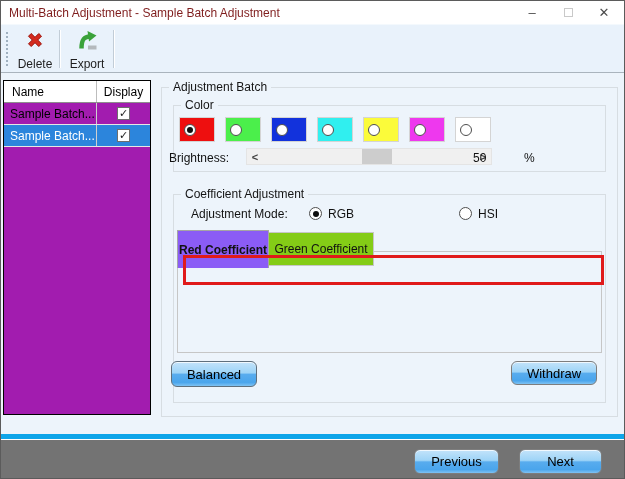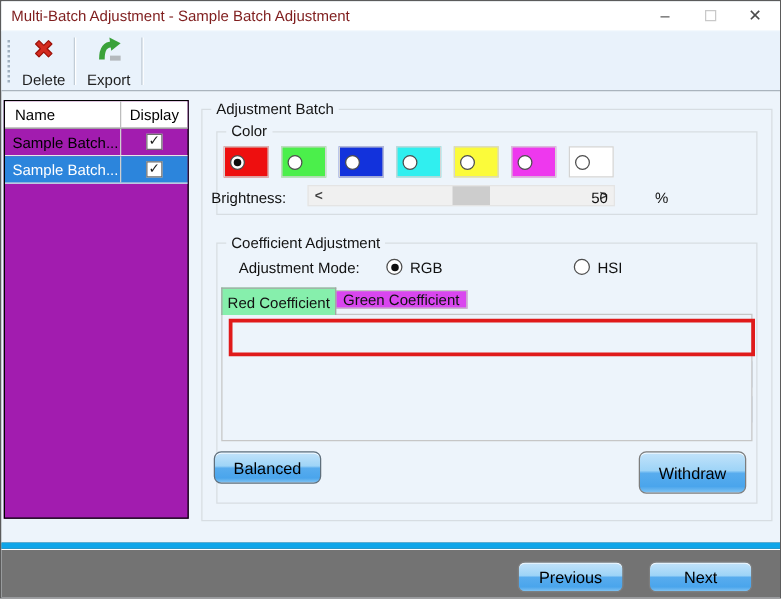--- a/index.html
+++ b/index.html
@@ -58,42 +58,42 @@
   .hs-thumb{position:absolute;top:0;height:15px;width:26px;background:#cdcdcd;}
   #sl-brightness{left:245px;top:147px;width:246px;}
   #sl-brightness .hs-thumb{width:30px;}
   .val-text{position:absolute;font-size:12px;color:#111;}
 
   
   .mode-radio{position:absolute;width:13px;height:13px;border-radius:50%;background:#fff;border:1px solid #4e4e4e;}
   .mode-radio.sel::after{content:"";position:absolute;left:2.5px;top:2.5px;width:6px;height:6px;border-radius:50%;background:#0e0e0e;}
 
   
-  .tab{position:absolute;top:231px;height:15px;font-size:12px;display:flex;align-items:center;justify-content:center;border:1px solid #c6c6c6;background:#d946ef;color:#111;z-index:2;}
-  .tab.active{top:229px;height:22px;background:#86efac;border-color:#a5a5a5;border-bottom:none;z-index:4;}
+  .tab{position:absolute;top:231px;height:34px;font-size:12px;display:flex;align-items:center;justify-content:center;border:1px solid #c6c6c6;background:#84cc16;color:#111;z-index:2;}
+  .tab.active{top:229px;height:38px;background:#8b5cf6;border-color:#a5a5a5;border-bottom:none;z-index:4;font-weight:bold;}
   #tab-red{left:176px;width:92px;}
   #tab-green{left:267px;width:106px;}
   #tab-blue{left:372px;width:91px;}
   .tabpane{position:absolute;left:176px;top:250px;width:425px;height:102px;border:1px solid #c6c6c6;background:#edf4fb;z-index:1;}
 
   
   .spin{position:absolute;width:53px;height:21px;background:#ffffff;border:1px solid #86a7c5;}
   .spin .v{position:absolute;left:3px;top:3px;font-size:12px;color:#000;}
   .spin .btns{position:absolute;right:0;top:0;bottom:0;width:15px;display:flex;flex-direction:column;}
   .spin .btns span{flex:1;display:flex;align-items:center;justify-content:center;font-size:6px;color:#333;background:#f2f2f2;border:1px solid #dcdcdc;}
 
   .red-rect{position:absolute;left:182px;top:254px;width:421px;height:30px;border:3px solid #e01a1a;z-index:6;pointer-events:none;}
 
   
   .glossy{position:absolute;display:flex;align-items:center;justify-content:center;font-size:13px;color:#000;
     border:1px solid #7d7d7d;border-radius:6px;
     background:linear-gradient(180deg,#c3e3fa 0%,#9ed4f7 45%,#58acee 52%,#4aa5ec 85%,#7fc2f2 100%);
     box-shadow:inset 0 1px 0 rgba(255,255,255,.75);z-index:2;}
   #btn-balanced{left:170px;top:360px;width:86px;height:26px;border-color:#5f6f7c;}
-  #btn-withdraw{left:510px;top:360px;width:86px;height:34px;}
+  #btn-withdraw{left:510px;top:360px;width:86px;height:24px;}
   .link{position:absolute;left:266px;top:366px;font-size:12px;color:#2138e0;text-decoration:underline;cursor:pointer;z-index:2;}
 
   
   .footer{position:absolute;left:0;top:433px;right:0;bottom:0;background:#737373;border-top:5px solid #0ea5e9;box-shadow:inset 0 1px 0 #fdfdfd;padding-left:41px;}
   #btn-previous{left:413px;top:10px;width:85px;height:25px;}
   #btn-next{left:518px;top:10px;width:83px;height:25px;}
 </style>
 </head>
 <body>
 

